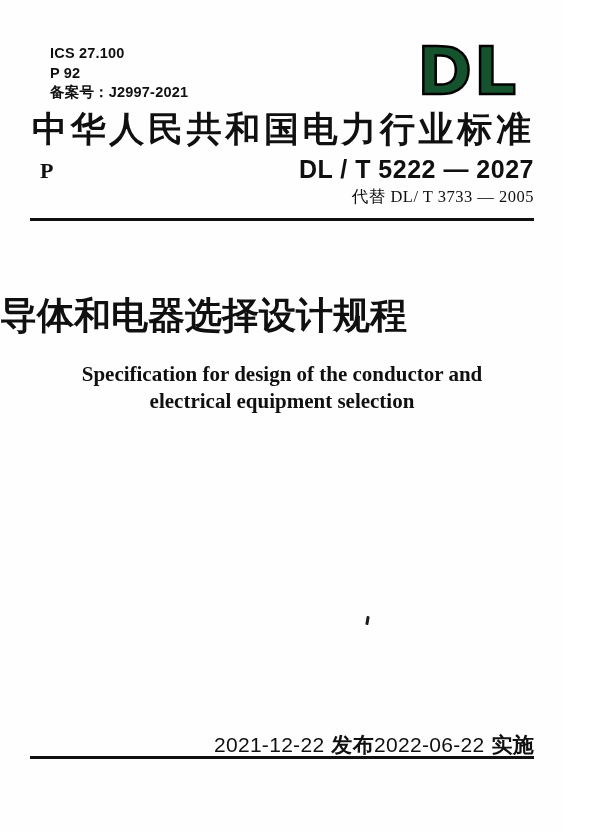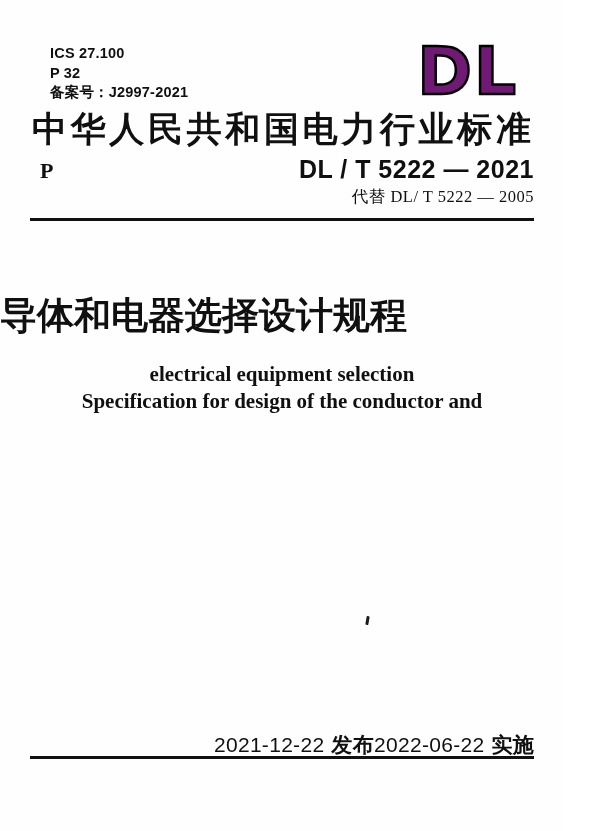--- a/index.html
+++ b/index.html
@@ -33,21 +33,21 @@
   .dl-logo {
     position: absolute;
     top: 39px;
     right: 46px;
     font-family: "DejaVu Sans", sans-serif;
     font-weight: 900;
     font-size: 66px;
     line-height: 1;
     letter-spacing: 2px;
     -webkit-text-stroke: 2.5px #000;
-    color: #701a75;
+    color: #14532d;
   }
 
   
   .std-title {
     position: absolute;
     left: 32px;
     right: 33px;
     top: 111px;
     display: flex;
     justify-content: space-between;
@@ -156,21 +156,21 @@
   .footer-issuer .issuer-name { font-size: 23px; letter-spacing: 1px; }
   .footer-issuer .issuer-action { font-size: 19px; margin-left: 17px; letter-spacing: 2px; }
 </style>
 </head>
 <body>
 
 <div class="page">
 
   <div class="meta-block">
     <div>ICS 27.100</div>
-    <div>P 32</div>
+    <div>P 92</div>
     <div>备案号：J2997-2021</div>
   </div>
 
   <div class="dl-logo">DL</div>
 
   <div class="std-title">
       <span>中</span>
       <span>华</span>
       <span>人</span>
       <span>民</span>
@@ -180,31 +180,31 @@
       <span>电</span>
       <span>力</span>
       <span>行</span>
       <span>业</span>
       <span>标</span>
       <span>准</span>
     </div>
 
   <div class="p-code">P</div>
 
-  <div class="std-number">DL / T 5222 — 2021</div>
-
-  <div class="supersede">代替 DL/ T 5222 — 2005</div>
+  <div class="std-number">DL / T 5222 — 2027</div>
+
+  <div class="supersede">代替 DL/ T 3733 — 2005</div>
 
   <div class="rule rule-top"></div>
 
   <div class="doc-title">导体和电器选择设计规程</div>
 
   <div class="en-title">
+    <div>Specification for design of the conductor and</div>
     <div>electrical equipment selection</div>
-    <div>Specification for design of the conductor and</div>
   </div>
 
   <div class="stray-mark"></div>
 
   <div class="date-row">
     <div><span>2021-12-22</span><span class="cjk-label">发布</span></div>
     <div><span>2022-06-22</span><span class="cjk-label">实施</span></div>
   </div>
 
   <div class="rule rule-bottom"></div>

